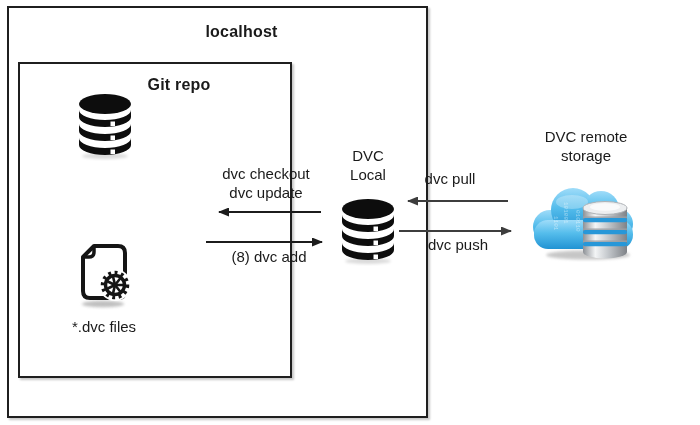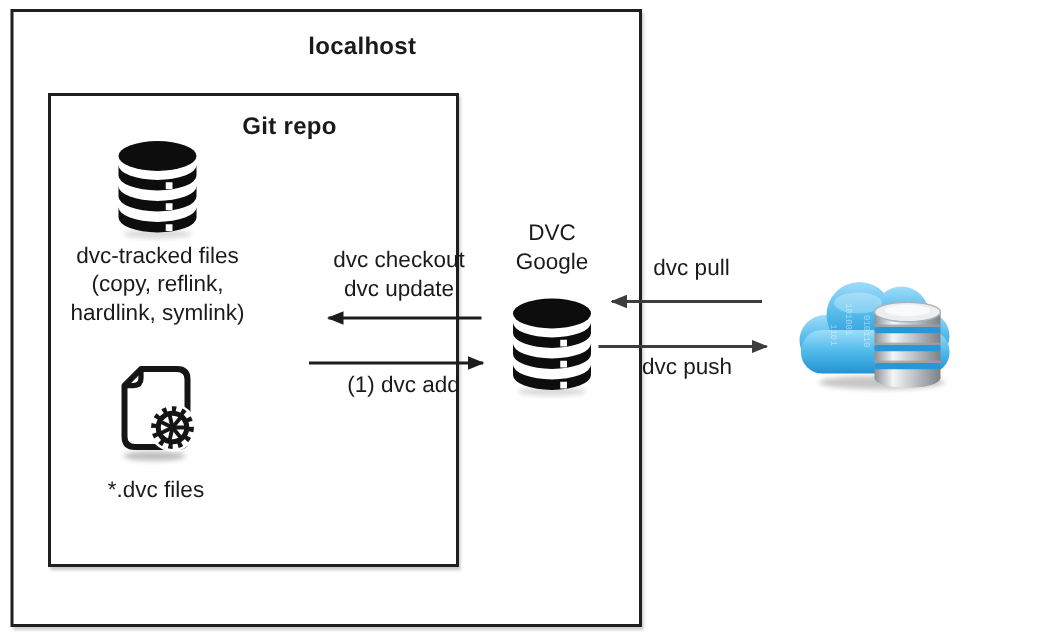--- a/index.html
+++ b/index.html
@@ -23,21 +23,21 @@
 </style>
 </head>
 <body>
 
 <div class="stage">
 
   <div class="box" style="left:7px; top:6px; width:421px; height:412px;">
     <div class="box-title" style="margin-top:15px;">localhost</div>
   </div>
 
-  <div class="box" style="left:32px; top:62px; width:274px; height:316px;">
+  <div class="box" style="left:18px; top:62px; width:274px; height:316px;">
     <div class="box-title" style="margin-top:12px;">Git repo</div>
   </div>
 
   <svg width="0" height="0" style="position:absolute">
     <defs>
       <filter id="soft" x="-60%" y="-60%" width="220%" height="220%">
         <feGaussianBlur stdDeviation="1.6"></feGaussianBlur>
       </filter>
       <symbol id="blackdb" viewBox="0 0 60 68">
         <ellipse cx="30" cy="63" rx="23" ry="3" fill="#000" opacity="0.14" filter="url(#soft)"></ellipse>
@@ -60,23 +60,20 @@
         <stop offset="0.55" stop-color="#c7cbcf"></stop>
         <stop offset="1" stop-color="#7e8287"></stop>
       </linearGradient>
     </defs>
   </svg>
 
   <svg class="icon" style="left:75px; top:93px;" width="60" height="68" viewBox="0 0 60 68">
     <use href="#blackdb"></use>
   </svg>
 
-  <div class="label" style="left:105px; top:161px;">dvc-tracked files
-(copy, reflink,
-hardlink, symlink)</div>
 
   <svg class="icon" style="left:73px; top:240px;" width="64" height="70" viewBox="0 0 64 70">
     <ellipse cx="30" cy="64" rx="21" ry="3.2" fill="#8a8a8a" opacity="0.55" filter="url(#soft)"></ellipse>
     <path d="M21 6 H45 Q52 6 52 13 V51 Q52 58 45 58 H17 Q10 58 10 51 V17 Z" fill="#ffffff" stroke="#151515" stroke-width="4" stroke-linejoin="round"></path>
     <path d="M21 6 V12 Q21 17 16 17 H10" fill="none" stroke="#151515" stroke-width="3.5" stroke-linejoin="round"></path>
     <g transform="translate(42,45)">
       <circle r="16" fill="#ffffff"></circle>
       <circle r="12" fill="none" stroke="#151515" stroke-width="4.5" stroke-dasharray="2.8 3.4"></circle>
       <circle r="9.5" fill="none" stroke="#151515" stroke-width="3.4"></circle>
       <g stroke="#151515" stroke-width="2.6" stroke-linecap="round">
@@ -90,33 +87,35 @@
       </g>
       <circle r="2.2" fill="#151515"></circle>
     </g>
   </svg>
 
   <div class="label" style="left:266px; top:164px;">dvc checkout
 dvc update</div>
 
   <div class="label" style="left:104px; top:317px;">*.dvc files</div>
 
-  <div class="label" style="left:269px; top:247px;">(1) dvc add</div>
+  <div class="label" style="left:269px; top:247px;">(8) dvc add</div>
 
   <div class="label" style="left:368px; top:146px;">DVC
-Google</div>
+Local</div>
 
   <svg class="icon" style="left:338px; top:198px;" width="60" height="68" viewBox="0 0 60 68">
     <use href="#blackdb"></use>
   </svg>
 
-  <div class="label" style="left:461px; top:169px;">dvc pull</div>
+  <div class="label" style="left:450px; top:169px;">dvc pull</div>
 
   <div class="label" style="left:458px; top:235px;text-align:right;">dvc push</div>
 
+  <div class="label" style="left:586px; top:127px;">DVC remote
+storage</div>
 
   <svg class="icon" style="left:526px; top:180px;" width="118" height="82" viewBox="0 0 118 82">
     <ellipse cx="62" cy="75" rx="42" ry="4.5" fill="#8f8f8f" opacity="0.5" filter="url(#soft)"></ellipse>
     <g>
       <circle cx="24" cy="47" r="17" fill="url(#gradCloud)"></circle>
       <circle cx="47" cy="30" r="22" fill="url(#gradCloud)"></circle>
       <circle cx="75" cy="29" r="18" fill="url(#gradCloud)"></circle>
       <circle cx="91" cy="44" r="16" fill="url(#gradCloud)"></circle>
       <rect x="8" y="40" width="99" height="29" rx="14" fill="url(#gradCloud)"></rect>
       <ellipse cx="46" cy="22" rx="16" ry="7" fill="#ffffff" opacity="0.28"></ellipse>

